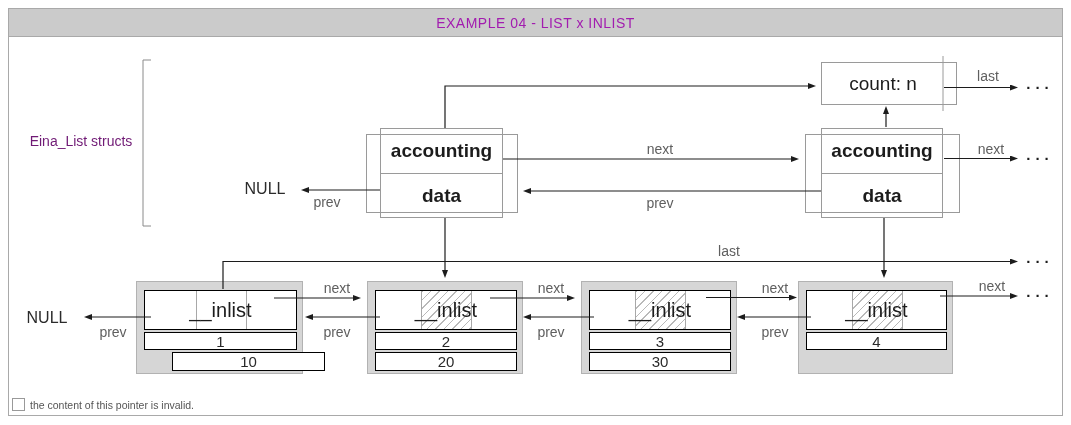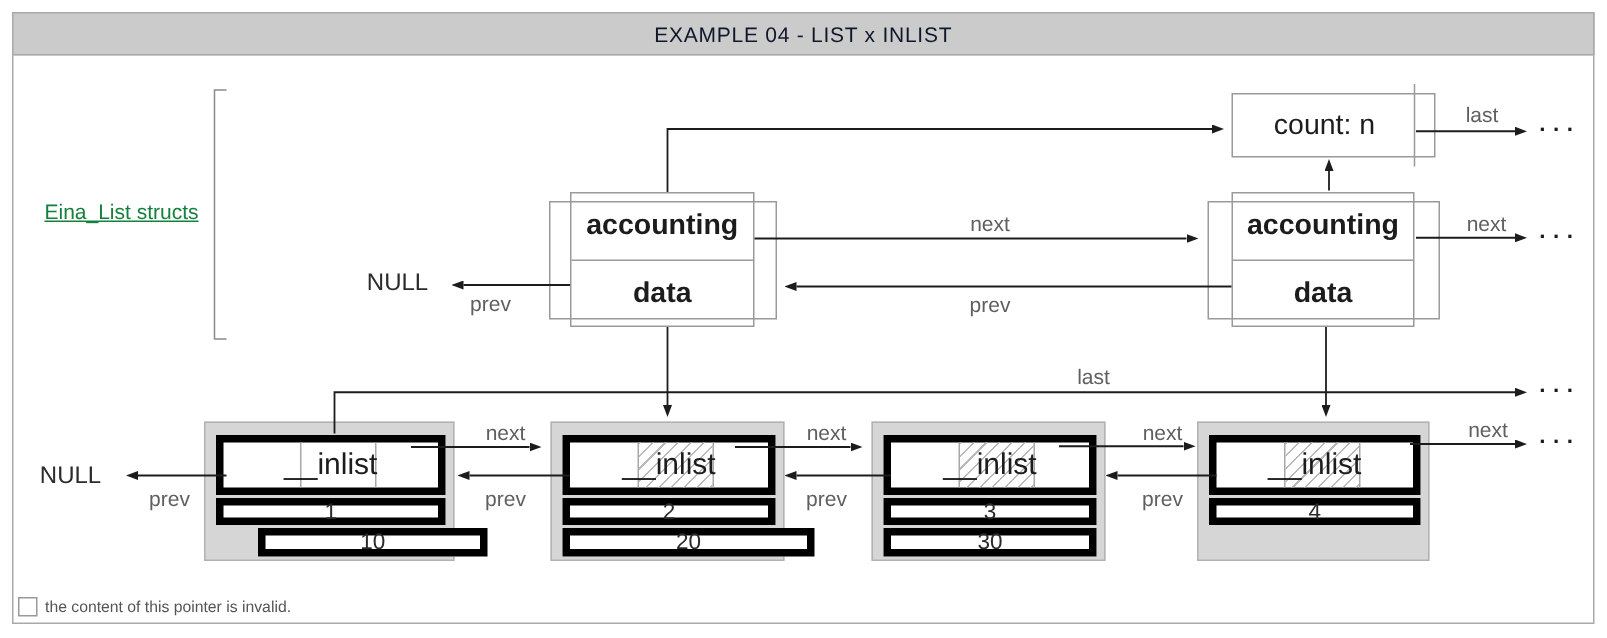--- a/index.html
+++ b/index.html
@@ -6,56 +6,56 @@
   html,body { background:#fff; }
   .stage {
     position:relative; width:1071px; height:425px; overflow:hidden;
     background:#fff; font-family:"Liberation Sans", sans-serif;
   }
   .frame { position:absolute; left:8px; top:8px; width:1055px; height:408px;
            border:1px solid #a9a9a9; background:transparent; }
   .titlebar { position:absolute; left:8px; top:8px; width:1055px; height:29px;
               background:#cbcbcb; border:1px solid #a9a9a9;
               display:flex; align-items:center; justify-content:center; }
-  .titlebar span { font-size:14px; color:#0f172a; letter-spacing:.5px; }
+  .titlebar span { font-size:14px; color:#a21caf; letter-spacing:.5px; }
 
   
   .rect { position:absolute; border:1px solid #9a9a9a; background:transparent; }
   .acc-inner { position:absolute; border:1px solid #9a9a9a; background:transparent; }
   .acc-cell { width:100%; height:45px; display:flex; align-items:center; justify-content:center;
               font-size:19px; color:#1c1c1c;font-weight:bold; }
   .acc-cell.top { border-bottom:1px solid #9a9a9a; }
   .acc-cell.bot { height:43px; }
   .count-txt { position:absolute; left:0; top:0; width:122px; height:100%;
                display:flex; align-items:center; justify-content:center;
                font-size:19px; color:#1c1c1c; }
 
   
   .in-frame { position:absolute; background:#d6d6d6; border:1px solid #b2b2b2; height:93px; }
-  .in-row { position:absolute; left:7px; background:#fff; border:5px solid #000000; }
+  .in-row { position:absolute; left:7px; background:#fff; border:1px solid #000000; }
   .in-row1 { top:8px; height:40px; }
   .in-row2 { top:50px; height:18px; }
   .in-row3 { top:70px; height:19px; }
   .mid-cell { position:absolute; top:0; bottom:0; width:51px;
               border-left:1px solid #a8a8a8; border-right:1px solid #a8a8a8; }
   .hatch { background-image:repeating-linear-gradient(135deg,#b9b9b9 0,#b9b9b9 1px,transparent 1px,transparent 6px); }
   .in-head { position:absolute; inset:0; display:flex; align-items:center; justify-content:center;
              font-size:20px; color:#1c1c1c; }
   .in-num { position:absolute; inset:0; display:flex; align-items:center; justify-content:center;
             font-size:15px; color:#2a2a2a; }
 
   
   .lbl { position:absolute; transform:translate(-50%,-50%); font-size:14px; color:#5f5f5f;
          white-space:nowrap; }
   .nulltxt { position:absolute; transform:translate(-50%,-50%); font-size:16px; color:#2b2b2b;
              white-space:nowrap; }
   .dots { position:absolute; transform:translate(-50%,-50%); font-size:15px; font-weight:700;
           letter-spacing:5px; color:#1c1c1c; white-space:nowrap; }
-  .structs-lbl { position:absolute; transform:translate(-50%,-50%); font-size:14px; color:#15803d;
-                 white-space:nowrap;text-decoration:underline; }
+  .structs-lbl { position:absolute; transform:translate(-50%,-50%); font-size:14px; color:#701a75;
+                 white-space:nowrap; }
 
   
   .legend-swatch { position:absolute; left:12px; top:398px; width:13px; height:13px;
                    border:1px solid #999; background:#fff; }
   .legend-txt { position:absolute; left:30px; top:398px; height:13px; display:flex; align-items:center;
                 font-size:10.5px; color:#555; white-space:nowrap; }
 
   svg.wires { position:absolute; left:0; top:0; }
 </style>
 </head>
@@ -103,21 +103,21 @@
   </div>
 
   <div class="in-frame" style="left:367px;top:281px;width:156px;">
     <div class="in-row in-row1" style="width:142px;">
       <div class="mid-cell hatch" style="left:45px;"></div>
       <div class="in-head">__inlist</div>
     </div>
     <div class="in-row in-row2" style="width:142px;">
       <div class="in-num">2</div>
     </div>
-    <div class="in-row in-row3" style="width:168px;">
+    <div class="in-row in-row3" style="width:142px;">
       <div class="in-num">20</div>
     </div>
   </div>
 
   <div class="in-frame" style="left:581px;top:281px;width:156px;">
     <div class="in-row in-row1" style="width:142px;">
       <div class="mid-cell hatch" style="left:45px;"></div>
       <div class="in-head">__inlist</div>
     </div>
     <div class="in-row in-row2" style="width:142px;">

